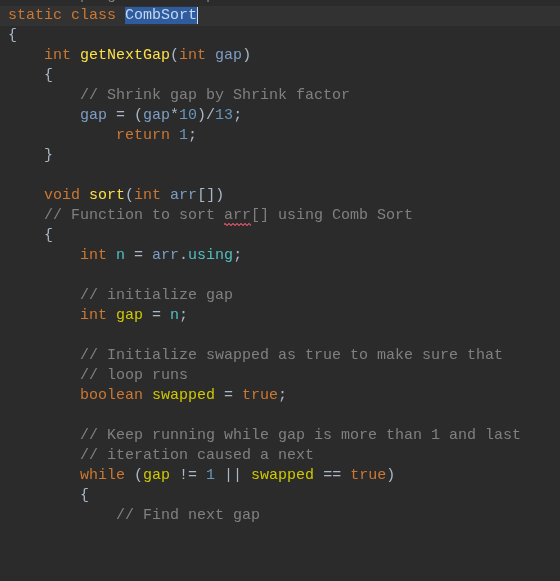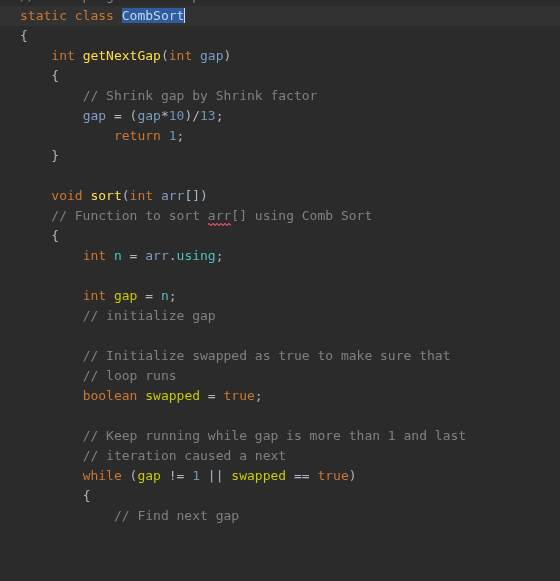--- a/index.html
+++ b/index.html
@@ -27,25 +27,26 @@
     position: absolute;
     left: 0;
     top: -14px;
     width: 560px;
   }
 
   .code-line {
     position: relative;
     height: 20px;
     line-height: 20px;
-    font-size: 13px;
+    font-size: 15px;
     letter-spacing: 0px;
     white-space: pre;
-    padding-left: 20px;
+    padding-left: 8px;
     color: #a9b7c6;
+    font-family: Liberation Mono, monospace;
   }
 
   .code-line.current {
     background: #323232;
   }
 
   
   .t-comment   { color: #808080; }
   .t-keyword   { color: #cc7832; }
   .t-method    { color: #fde047; }
@@ -115,23 +116,23 @@
     <div class="code-line">    <span class="t-keyword">void</span> <span class="t-method">sort</span><span class="t-plain">(</span><span class="t-keyword">int</span> <span class="t-param">arr</span><span class="t-plain">[])</span></div>
 
     <div class="code-line">    <span class="t-comment">// Function to sort </span><span class="t-comment squiggle">arr</span><span class="t-comment">[] using Comb Sort</span></div>
 
     <div class="code-line">    <span class="t-brace">{</span></div>
 
     <div class="code-line">        <span class="t-keyword">int</span> <span class="t-field">n</span><span class="t-plain"> = </span><span class="t-param">arr</span><span class="t-plain">.</span><span class="t-field">using</span><span class="t-plain">;</span></div>
 
     <div class="code-line"> </div>
 
+    <div class="code-line">        <span class="t-comment">// initialize gap</span></div>
+
     <div class="code-line">        <span class="t-keyword">int</span> <span class="t-local">gap</span><span class="t-plain"> = </span><span class="t-field">n</span><span class="t-plain">;</span></div>
-
-    <div class="code-line">        <span class="t-comment">// initialize gap</span></div>
 
     <div class="code-line"> </div>
 
     <div class="code-line">        <span class="t-comment">// Initialize swapped as true to make sure that</span></div>
 
     <div class="code-line">        <span class="t-comment">// loop runs</span></div>
 
     <div class="code-line">        <span class="t-keyword">boolean</span> <span class="t-local">swapped</span><span class="t-plain"> = </span><span class="t-keyword">true</span><span class="t-plain">;</span></div>
 
     <div class="code-line"> </div>

